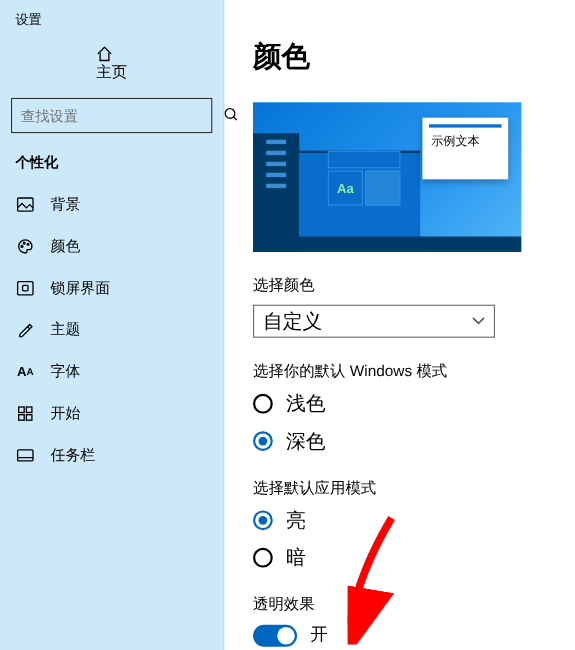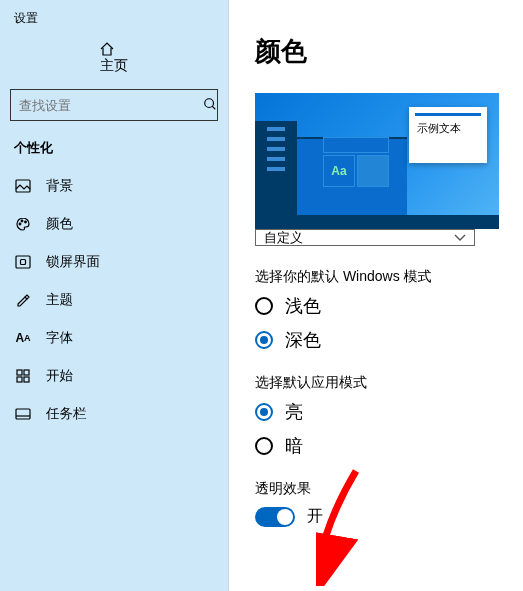--- a/index.html
+++ b/index.html
@@ -14,21 +14,21 @@
     position: relative;
   }
   .app {
     display: flex;
     position: absolute;
     inset: 0;
   }
 
   
   .sidebar {
-    width: 229px;
+    width: 204px;
     background: #cde8f9;
     box-sizing: border-box;
     padding: 8px 0 0 0;
     border-right: 1px solid rgba(0,0,0,0.05);
   }
   .app-title {
     font-size: 12px;
     padding: 2px 14px 4px 14px;
     color: #000;
   }
@@ -170,27 +170,27 @@
     color:#000;
   }
 
   .section-label {
     font-size: 14px;
     margin-top: 22px;
     margin-bottom: 8px;
   }
   .combo {
     width: 220px;
-    height: 17px;
+    height: 30px;
     border: 1px solid #666;
     display: flex;
     align-items: center;
     justify-content: space-between;
     padding: 0 8px;
-    font-size: 13px;
+    font-size: 18px;
     cursor: pointer;
     box-sizing: border-box;
     background:#fff;
   }
   .chev {
     font-size:12px;
   }
   .radio-row {
     display: flex;
     align-items: center;
@@ -366,20 +366,21 @@
         <span>Aa</span>
       </div>
       <div class="tile" style="left:102px;bottom:42px;background:#2285d6;"></div>
       <div class="tile" style="left:68px;bottom:76px;width:64px;height:14px;background:#0a6ccc;"></div>
       <div class="taskbar"></div>
       <div class="samplecard">
         <span>示例文本</span>
       </div>
     </div>
 
+    <div class="section-label">选择颜色</div>
     <div class="combo">
       <span>自定义</span>
       <span class="chev">
         <svg width="12" height="8" viewBox="0 0 12 8" fill="none" stroke="#555" stroke-width="1.4">
             <path d="M1 1 L6 6 L11 1"></path>
           </svg>
       </span>
     </div>
 
     <div class="section-label">选择你的默认 Windows 模式</div>

